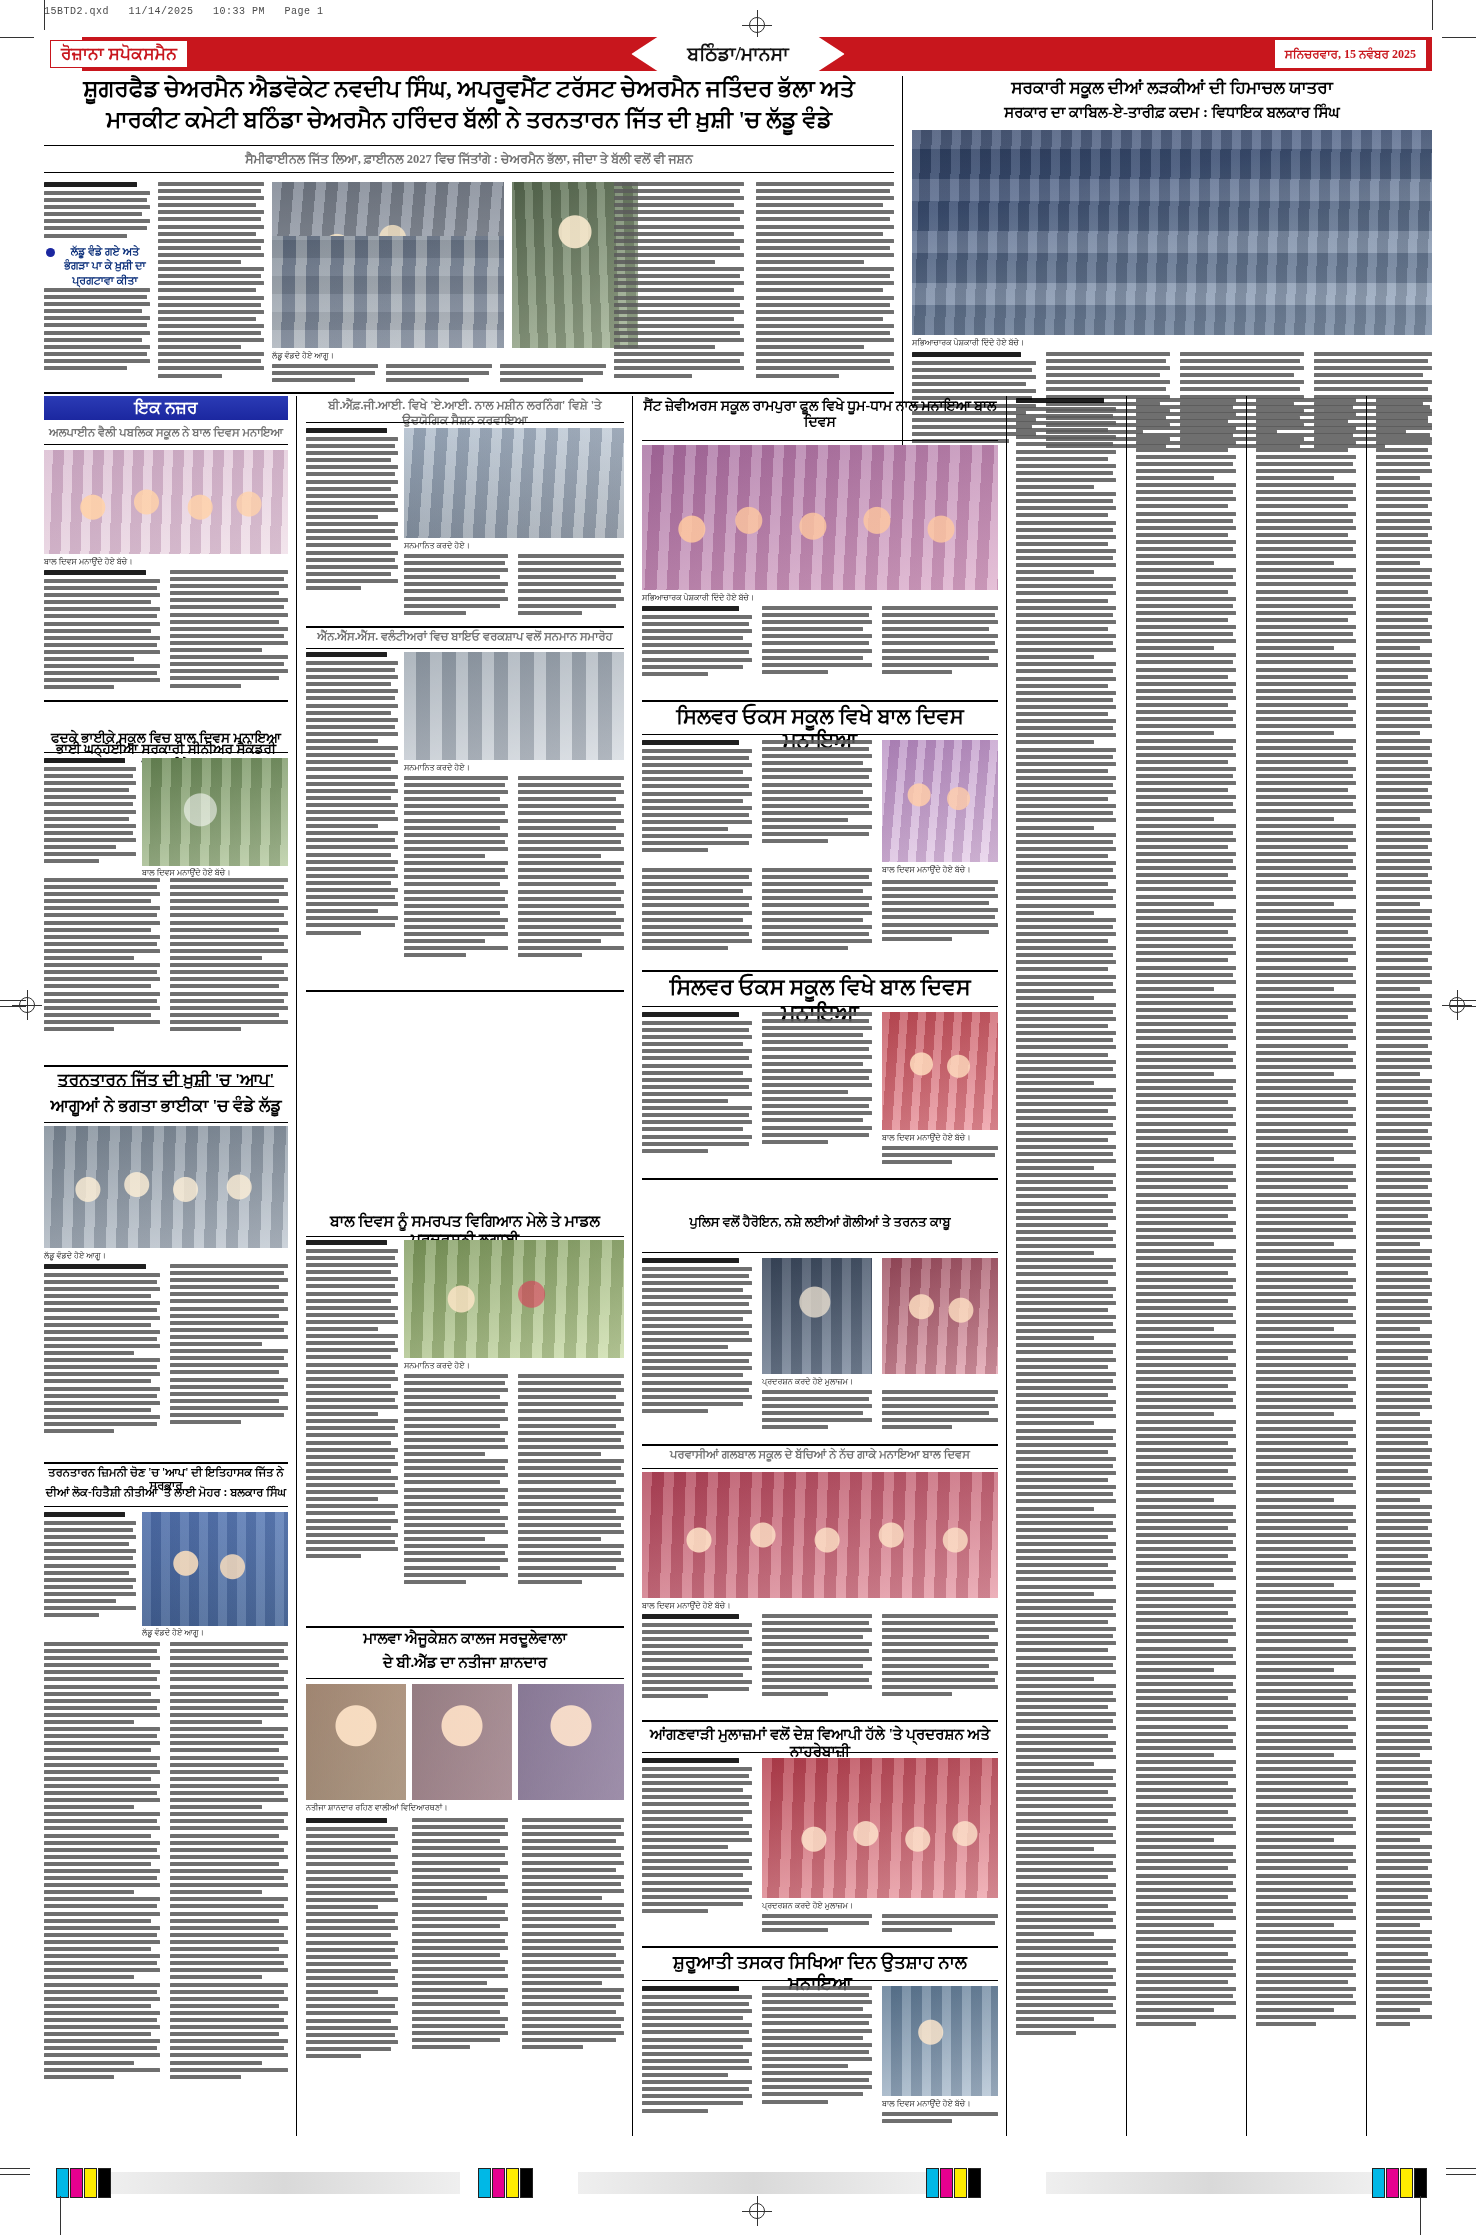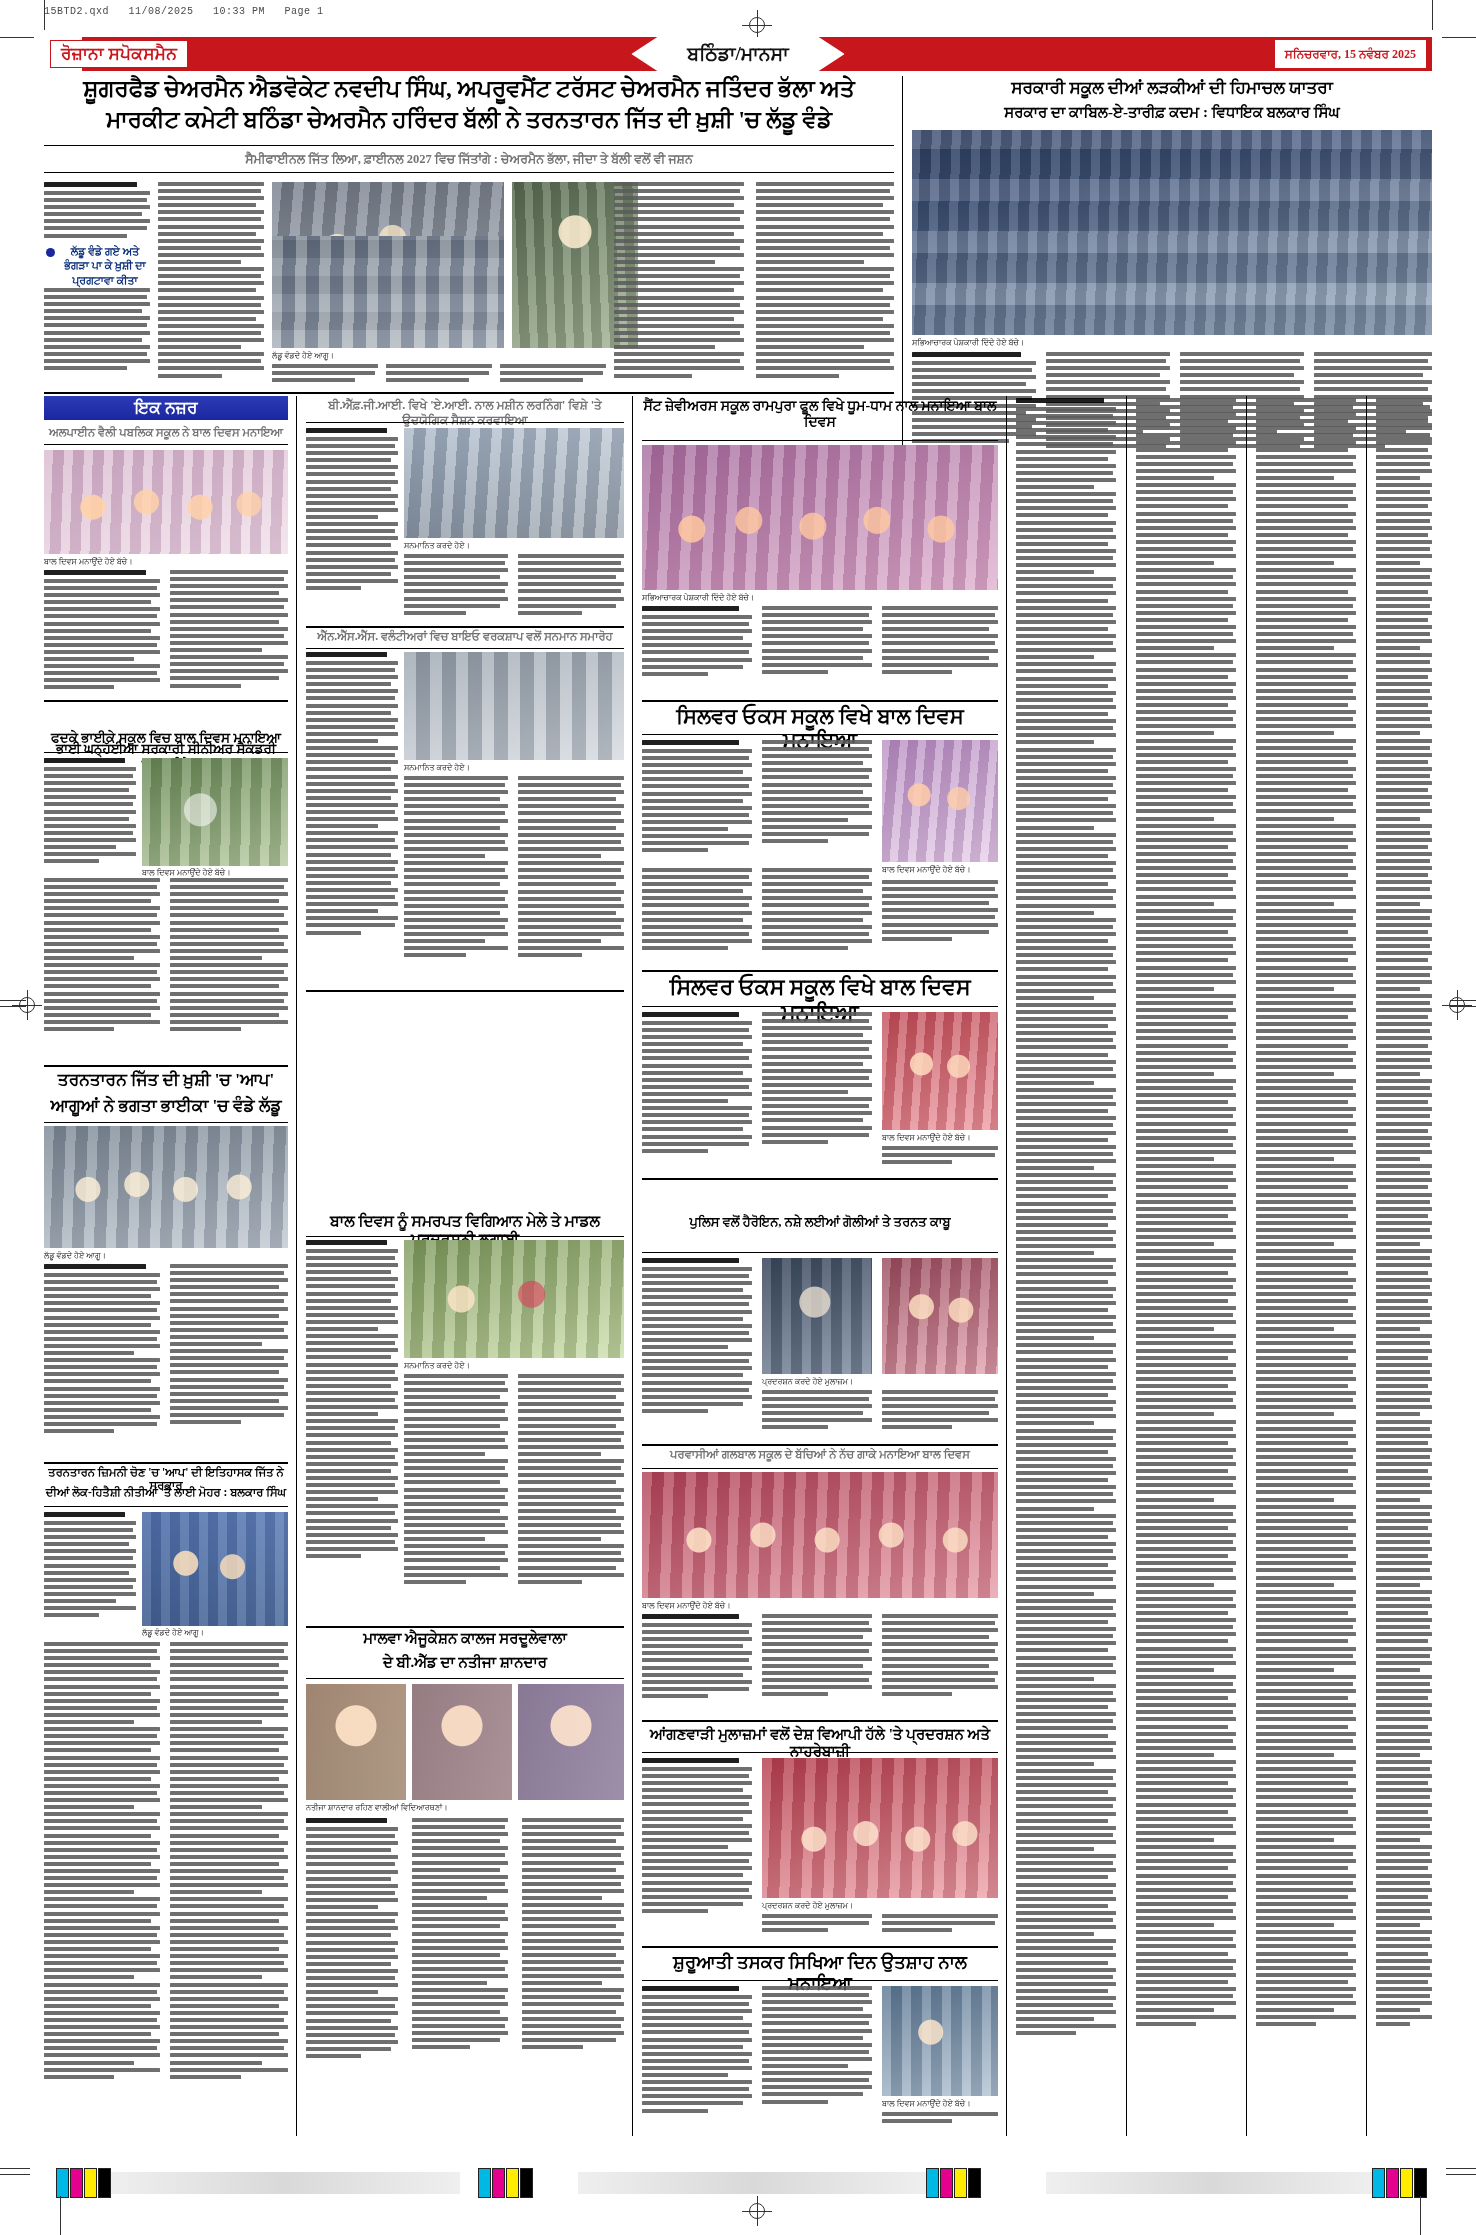--- a/index.html
+++ b/index.html
@@ -130,21 +130,21 @@
   .grey-strip {
     position:absolute; height:22px;
     background: linear-gradient(90deg,#efefef,#d9d9d9,#efefef);
   }
 </style>
 </head>
 <body>
 
 <div class="page">
 
-  <div class="slug">15BTD2.qxd   11/08/2025   10:33 PM   Page 1</div>
+  <div class="slug">15BTD2.qxd   11/14/2025   10:33 PM   Page 1</div>
 
   <div class="reg-cross" style="left:742px; top:10px;">
     <div class="reg-circle"></div>
   </div>
   <div class="crop-mark" style="left:0px; top:37px; width:34px; height:1px;"></div>
   <div class="crop-mark" style="left:44px; top:0px; width:1px; height:30px;"></div>
   <div class="crop-mark" style="left:1442px; top:37px; width:34px; height:1px;"></div>
   <div class="crop-mark" style="left:1432px; top:0px; width:1px; height:30px;"></div>
   <div class="crop-mark" style="left:0px; top:1000px; width:26px; height:1px;"></div>
   <div class="crop-mark" style="left:0px; top:1006px; width:26px; height:1px;"></div>
@@ -846,21 +846,21 @@
     <div class="ln s3"></div>
       <div class="ln s1"></div>
       <div class="ln s2"></div>
     <div class="ln s1"></div>
       <div class="ln s3"></div>
       <div class="ln s1"></div>
     <div class="ln s5"></div>
   </div>
   <div class="rule2" style="position:absolute; left:44px; top:1065px; width:244px;"></div>
 
-  <div class="hl" style="position:absolute; left:44px; top:1070px; width:244px; font-size:17px;">ਤਰਨਤਾਰਨ ਜਿੱਤ ਦੀ ਖ਼ੁਸ਼ੀ 'ਚ 'ਆਪ'</div>
+  <div class="hl" style="position:absolute; left:44px; top:1070px; width:244px; font-size:17px;text-decoration:underline;">ਤਰਨਤਾਰਨ ਜਿੱਤ ਦੀ ਖ਼ੁਸ਼ੀ 'ਚ 'ਆਪ'</div>
   <div class="hl" style="position:absolute; left:44px; top:1096px; width:244px; font-size:17px;">ਆਗੂਆਂ ਨੇ ਭਗਤਾ ਭਾਈਕਾ 'ਚ ਵੰਡੇ ਲੱਡੂ</div>
   <div class="rule" style="position:absolute; left:44px; top:1122px; width:244px;"></div>
   <div class="photo" style="left:44px; top:1126px; width:244px; height:122px;
               background:linear-gradient(168deg,#7f8b97,#c3cbd4);">
     <div class="ph-inner" style="background:
       radial-gradient(circle at 18% 52%, rgba(255,240,215,.8) 0 12px, transparent 13px),
       radial-gradient(circle at 38% 48%, rgba(255,240,215,.8) 0 12px, transparent 13px),
       radial-gradient(circle at 58% 52%, rgba(255,240,215,.78) 0 12px, transparent 13px),
       radial-gradient(circle at 80% 50%, rgba(255,240,215,.78) 0 12px, transparent 13px),
       repeating-linear-gradient(92deg, rgba(255,255,255,.16) 0 10px, rgba(40,50,65,.2) 10px 22px);"></div>

